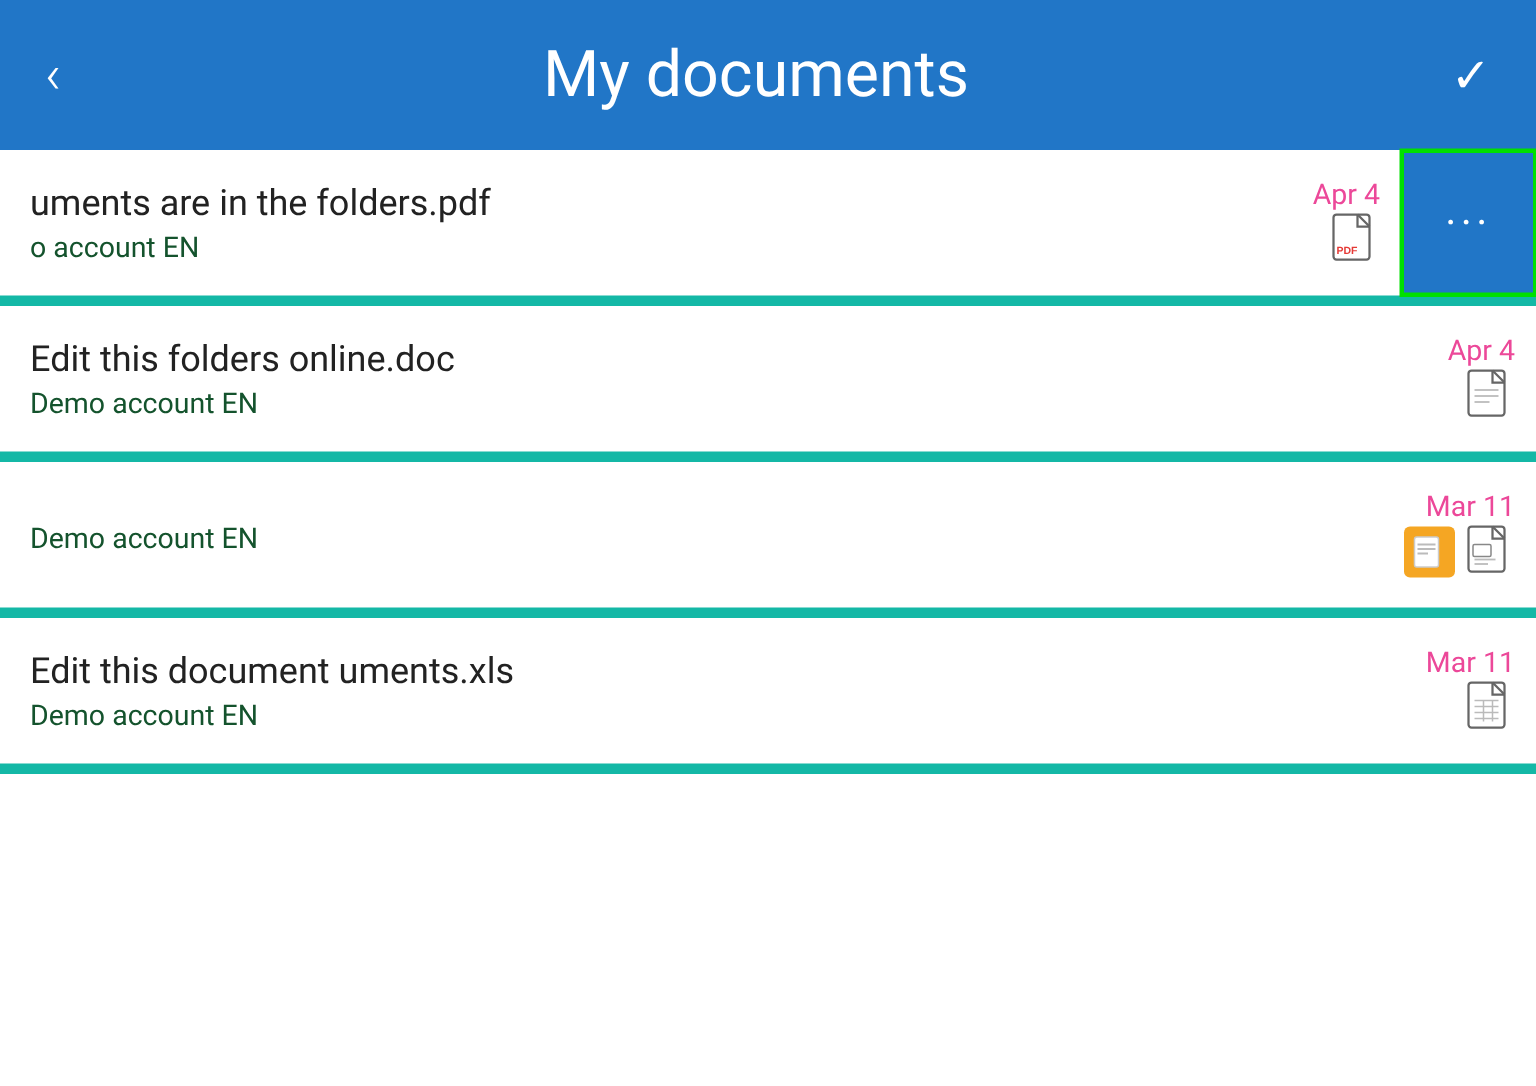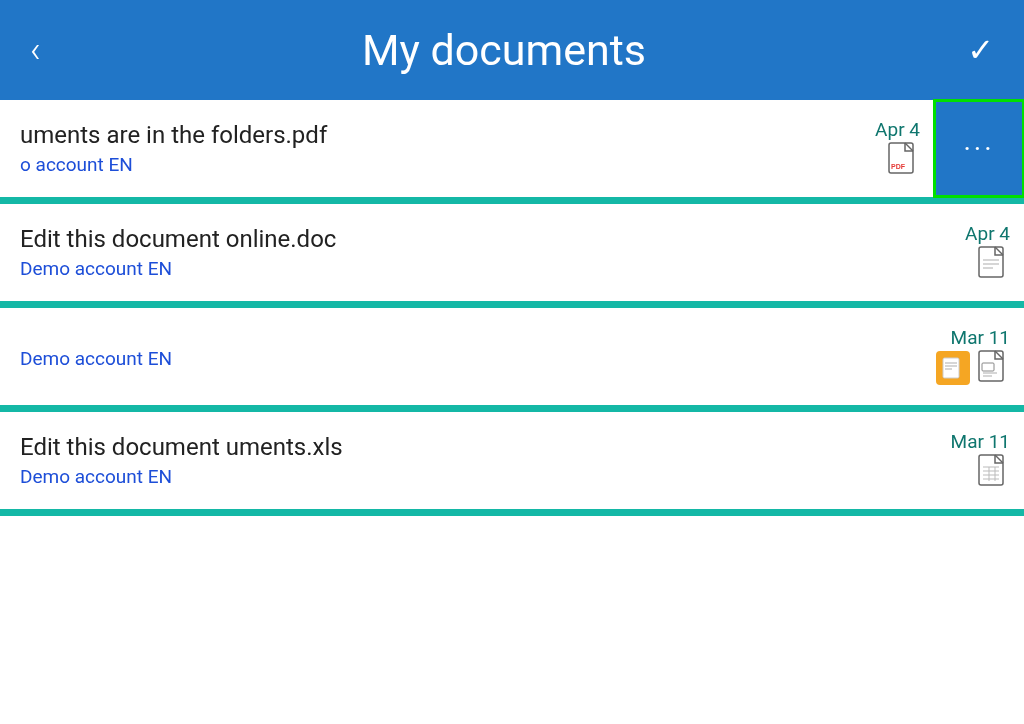--- a/index.html
+++ b/index.html
@@ -63,36 +63,36 @@
       font-size: 24px;
       font-weight: 400;
       color: #222;
       white-space: nowrap;
       overflow: hidden;
       text-overflow: ellipsis;
     }
 
     .doc-account {
       font-size: 19px;
-      color: #1d4ed8;
+      color: #14532d;
       margin-top: 4px;
     }
 
     .doc-item-right {
       display: flex;
       flex-direction: column;
       align-items: flex-end;
       justify-content: space-between;
       padding: 18px 14px 18px 10px;
       min-width: 110px;
     }
 
     .doc-date {
       font-size: 19px;
-      color: #0f766e;
+      color: #ec4899;
     }
 
     .doc-icons {
       display: flex;
       gap: 6px;
       align-items: center;
     }
 
     
     .more-btn {
@@ -191,21 +191,21 @@
         </span>
       </div>
     </div>
     <div class="more-btn">
       <span class="more-dots">···</span>
     </div>
   </div>
 
   <div class="doc-item">
     <div class="doc-item-content">
-      <span class="doc-name">Edit this document online.doc</span>
+      <span class="doc-name">Edit this folders online.doc</span>
       <span class="doc-account">Demo account EN</span>
     </div>
     <div class="doc-item-right">
       <span class="doc-date">Apr 4</span>
       <div class="doc-icons">
 
         <span class="icon-doc">
           <svg width="30" height="36" viewBox="0 0 30 36" fill="none" xmlns="http://www.w3.org/2000/svg">
             <rect x="1" y="1" width="24" height="30" rx="2" stroke="#666" stroke-width="1.5" fill="white"></rect>
             <path d="M17 1 L17 9 L25 9" stroke="#666" stroke-width="1.5" fill="none"></path>

